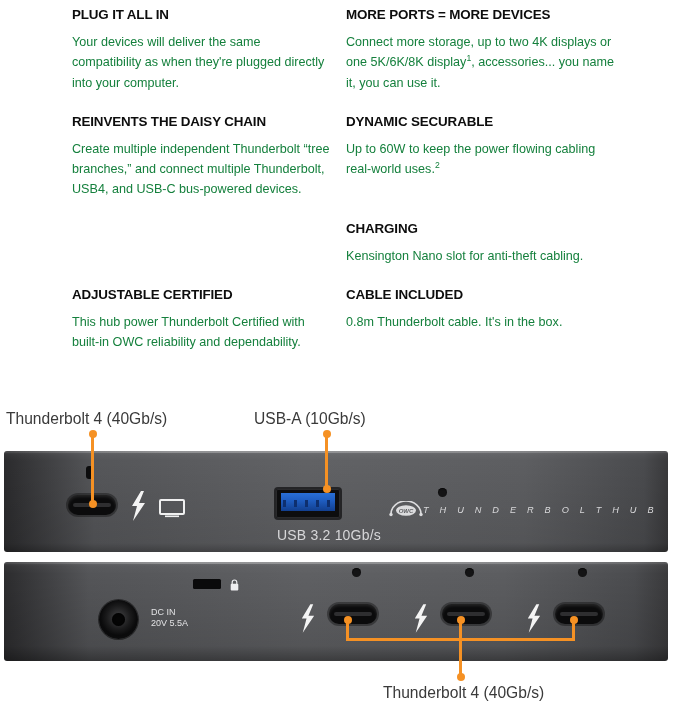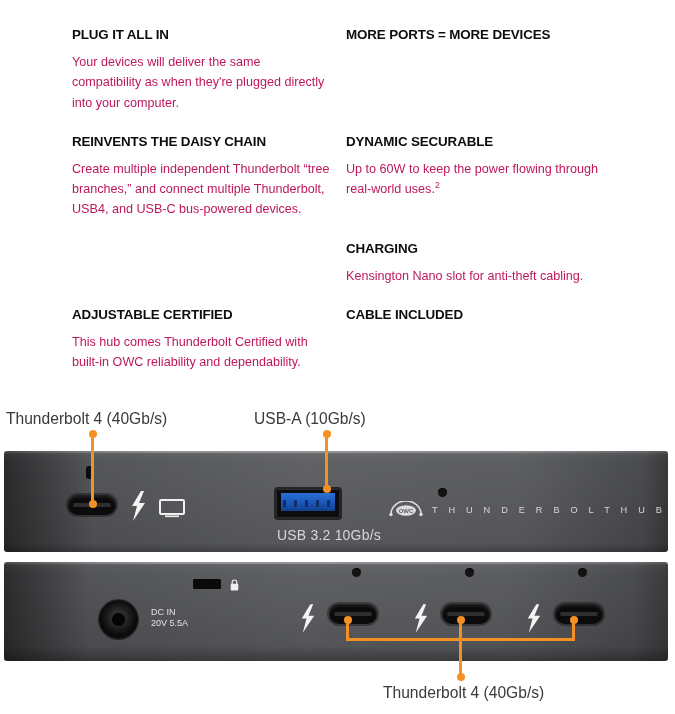--- a/index.html
+++ b/index.html
@@ -35,33 +35,33 @@
     font-weight: 700;
     letter-spacing: -0.15px;
     line-height: 1.1;
     color: #0d0d0d;
     font-family: "Liberation Sans", sans-serif;
   }
   .feature p {
     margin: 0;
     font-size: 12.6px;
     line-height: 1.62;
-    color: #be185d;
+    color: #15803d;
     font-family: "Liberation Sans", sans-serif;
     max-width: 260px;
   }
   .feature p sup {
     font-size: 8.6px;
     vertical-align: super;
     line-height: 0;
   }
   .feature.c2 p { max-width: 268px; }
 
   
-  .features .row0 { padding-top: 8px; margin-top: 20px; }
+  .features .row0 { padding-top: 8px; }
 
   
   .product {
     position: absolute;
     left: 0; top: 396px;
     width: 675px; height: 318px;
   }
 
   
   .callout-label {
@@ -216,21 +216,21 @@
     background: #0a0a0b;
   }
   .lock-icon {
     position: absolute;
     width: 8px; height: 10px;
   }
   .brand {
     position: absolute;
     display: flex;
     align-items: center;
-    gap: 9px;
+    font-style: italic;
   }
   .owc-mark {
     position: relative;
     width: 34px; height: 17px;
   }
   .brand-text {
     font-size: 9.2px;
     letter-spacing: 4.2px;
     color: #d8d8da;
     white-space: nowrap;
@@ -253,47 +253,49 @@
 
 <div class="features">
 
   <div class="feature c1 row0">
     <h3>PLUG IT ALL IN</h3>
     <p>Your devices will deliver the same compatibility as when they're plugged directly into your computer.</p>
   </div>
 
   <div class="feature c2 row0">
     <h3>MORE PORTS = MORE DEVICES</h3>
+    <p><span>Connect more storage, up to two 4K displays or one 5K/6K/8K display</span><sup>1</sup><span>, accessories... you name it, you can use it.</span></p>
   </div>
 
   <div class="feature c1">
     <h3>REINVENTS THE DAISY CHAIN</h3>
     <p>Create multiple independent Thunderbolt “tree branches,” and connect multiple Thunderbolt, USB4, and USB-C bus-powered devices.</p>
   </div>
 
   <div class="feature c2">
     <h3>DYNAMIC SECURABLE</h3>
-    <p><span>Up to 60W to keep the power flowing through real-world uses.</span><sup>2</sup></p>
+    <p><span>Up to 60W to keep the power flowing cabling real-world uses.</span><sup>2</sup></p>
   </div>
 
   <div class="feature c1">
   </div>
 
   <div class="feature c2">
     <h3>CHARGING</h3>
     <p>Kensington Nano slot for anti-theft cabling.</p>
   </div>
 
   <div class="feature c1">
     <h3>ADJUSTABLE CERTIFIED</h3>
-    <p>This hub comes Thunderbolt Certified with built-in OWC reliability and dependability.</p>
+    <p>This hub power Thunderbolt Certified with built-in OWC reliability and dependability.</p>
   </div>
 
   <div class="feature c2">
     <h3>CABLE INCLUDED</h3>
+    <p>0.8m Thunderbolt cable. It's in the box.</p>
   </div>
 
 </div>
 
 <div class="product">
 
   <div class="panel panel-top">
 
     <div class="black-notch" style="left:82px; top:15px;"></div>
 

